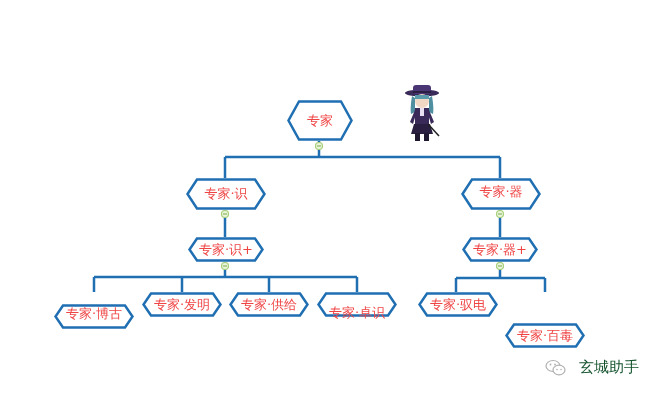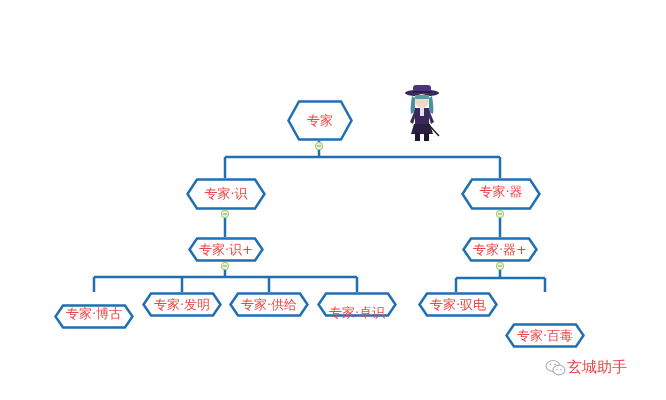--- a/index.html
+++ b/index.html
@@ -3,22 +3,22 @@
 <meta charset="utf-8">
 <style>
   html, body { margin:0; padding:0; background:#ffffff; }
   body { width:666px; height:400px; position:relative; overflow:hidden;
          font-family:"DejaVu Sans", "Liberation Sans", sans-serif; }
   .canvas { position:absolute; left:0; top:0; width:666px; height:400px; }
   .node { position:absolute; display:flex; align-items:center; justify-content:center; }
   .node svg { position:absolute; left:0; top:0; }
   .node span { position:relative; font-size:13px; color:#ef4444; white-space:nowrap; letter-spacing:0px; }
   .node.root span { font-size:13px; }
-  .watermark { position:absolute; left:545px; top:358px; display:flex; align-items:center; gap:0;
-               color:#ef4444; font-size:15px; }
+  .watermark { position:absolute; left:545px; top:358px; display:flex; align-items:center; gap:12px;
+               color:#14532d; font-size:15px; }
   .sprite { position:absolute; left:402px; top:84px; width:40px; height:58px; }
 </style>
 </head>
 <body>
 
 <div class="canvas">
   <svg width="666" height="400" style="position:absolute;left:0;top:0;">
     <g stroke="#1f6fb2" stroke-width="2.5" fill="none">
 
       <line x1="319" y1="141" x2="319" y2="157"></line>

